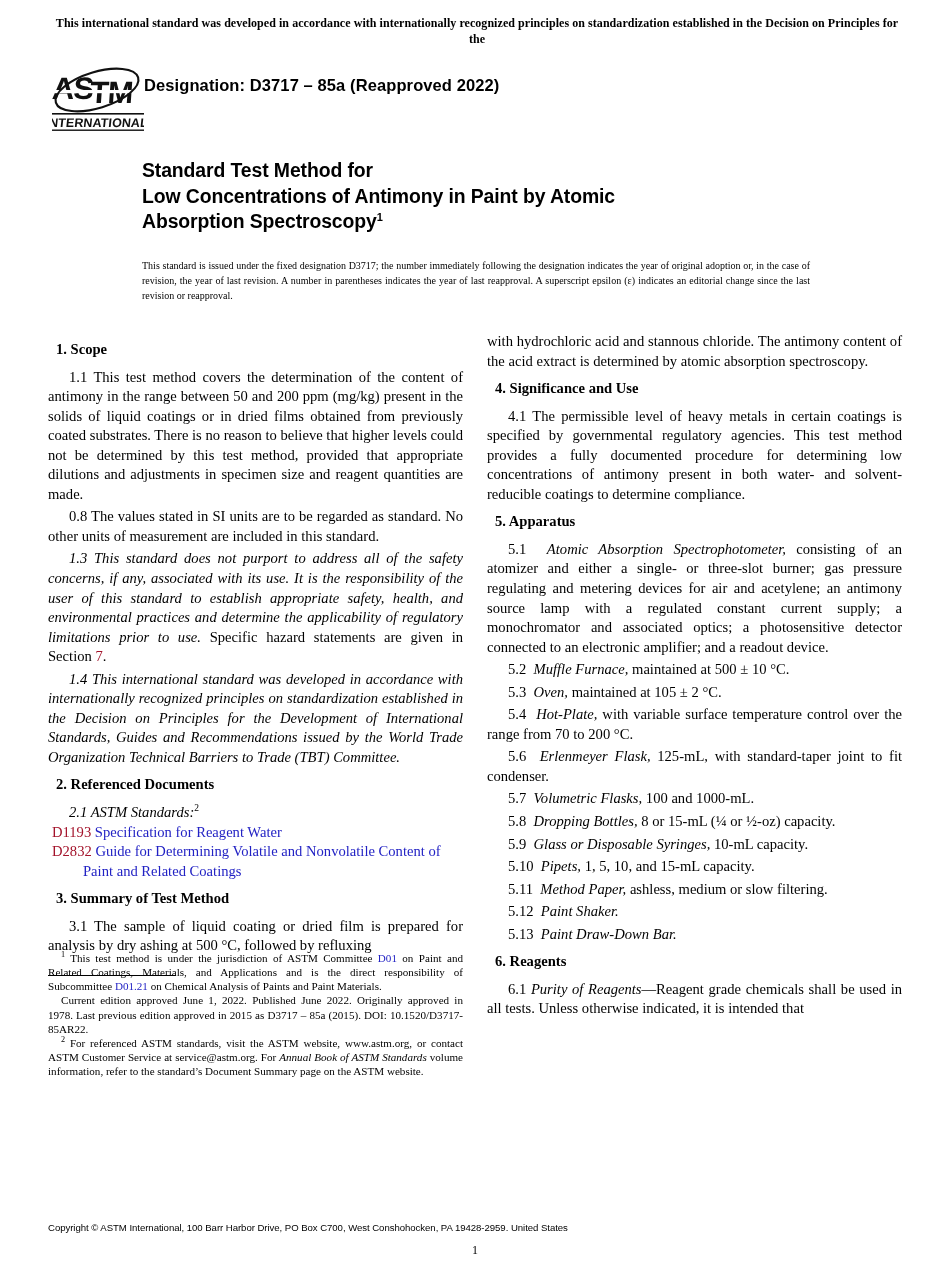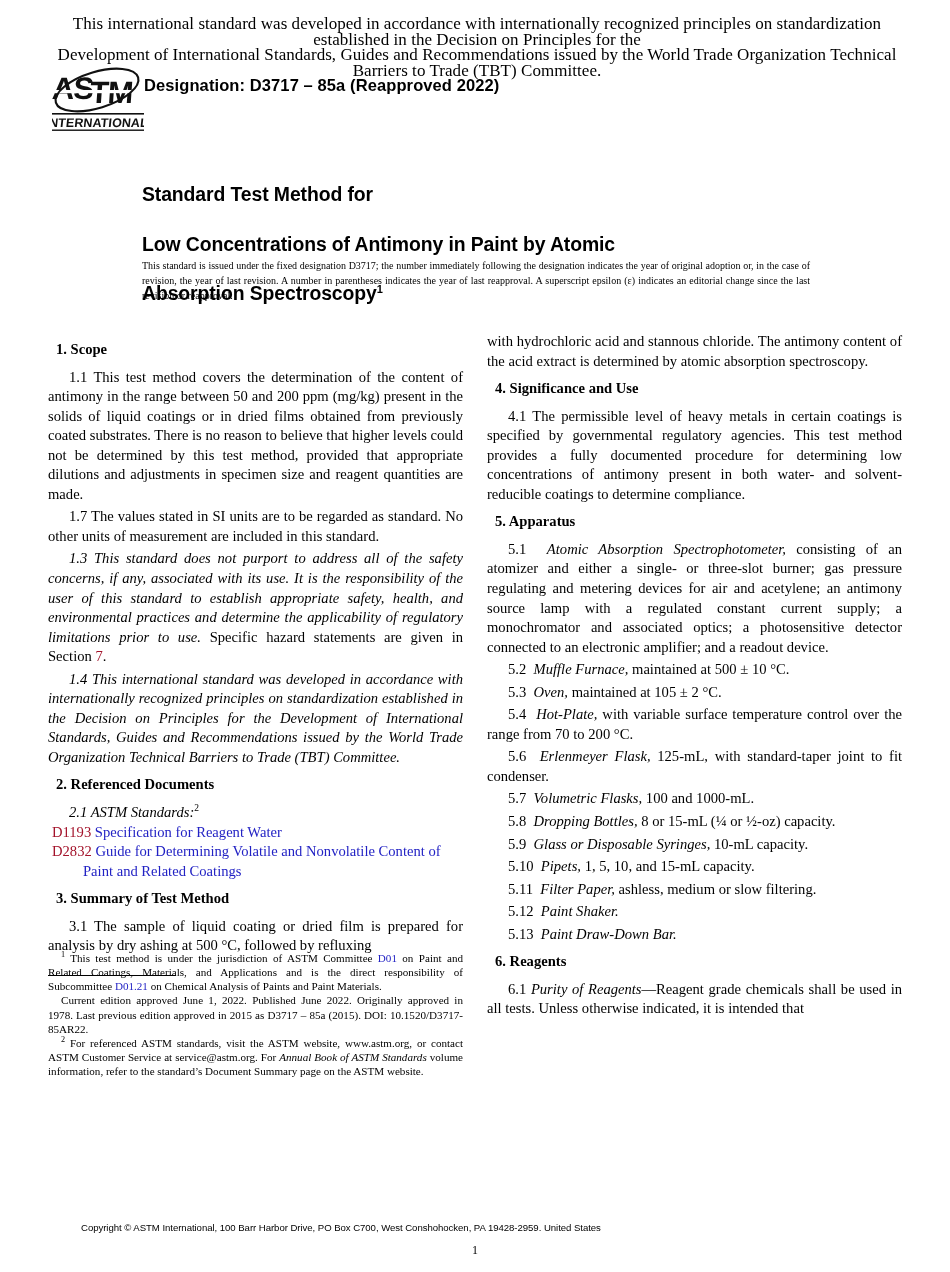--- a/index.html
+++ b/index.html
@@ -23,22 +23,22 @@
     height: 1272px;
   }
 
   
   .tbt-banner {
     position: absolute;
     left: 48px;
     top: 16px;
     width: 858px;
     font-family: "Liberation Serif", serif;
-    font-weight: normal;
-    font-size: 17px;
+    font-weight: bold;
+    font-size: 12px;
     line-height: 15.5px;
     text-align: center;
     text-justify: inter-word;
     letter-spacing: 0.05px;
   }
   .tbt-banner .l2 { display: block; }
 
   
   .logo-block {
     position: absolute;
@@ -66,21 +66,21 @@
     position: absolute;
     left: 142px;
     top: 158px;
     width: 700px;
     font-family: "Liberation Sans", sans-serif;
     font-weight: bold;
     font-size: 19.4px;
     line-height: 25.6px;
     letter-spacing: -0.1px;
   }
-  .doc-title .tline { display: block; white-space: nowrap; margin-top: 24px; }
+  .doc-title .tline { display: block; white-space: nowrap; }
   .doc-title sup {
     font-size: 11px;
     vertical-align: super;
     line-height: 0;
   }
 
   
   .preamble {
     position: absolute;
     left: 142px;
@@ -181,40 +181,38 @@
 
   
   .footer-copy {
     position: absolute;
     left: 48px;
     top: 1222px;
     font-family: "Liberation Sans", sans-serif;
     font-size: 9.6px;
     letter-spacing: -0.05px;
     color: #000;
-    margin-left: 33px;
   }
   .footer-page {
     position: absolute;
     left: 0;
     top: 1243px;
     width: 950px;
     text-align: center;
     font-family: "Liberation Serif", serif;
     font-size: 12px;
   }
 </style>
 </head>
 <body>
 
 <div class="page">
 
   <div class="tbt-banner">
     <span>This international standard was developed in accordance with internationally recognized principles on standardization established in the Decision on Principles for the</span>
-    <span class="l2">Development of International Standards, Guides and Recommendations issued by the World Trade Organization Technical Barriers to Trade (TBT) Committee.</span>
   </div>
 
   <div class="logo-block">
     <svg width="92" height="70" viewBox="0 0 92 70">
       <g>
 
         <g fill="#111111" font-family="Liberation Sans, sans-serif" font-weight="bold" font-size="31" letter-spacing="-1">
           <text x="2" y="36" transform="skewX(-4)">AS</text>
           <text x="40" y="40" transform="skewX(-4)">TM</text>
         </g>
@@ -239,21 +237,21 @@
   </div>
 
   <div class="preamble">This standard is issued under the fixed designation D3717; the number immediately following the designation indicates the year of original adoption or, in the case of revision, the year of last revision. A number in parentheses indicates the year of last reapproval. A superscript epsilon (ε) indicates an editorial change since the last revision or reapproval.</div>
 
   <div class="col col-left">
 
     <h2 class="sec sec-gap-after">1.  Scope</h2>
 
     <p class="para">1.1  This test method covers the determination of the content of antimony in the range between 50 and 200 ppm (mg/kg) present in the solids of liquid coatings or in dried films obtained from previously coated substrates. There is no reason to believe that higher levels could not be determined by this test method, provided that appropriate dilutions and adjustments in specimen size and reagent quantities are made.</p>
 
-    <p class="para">1.7  The values stated in SI units are to be regarded as standard. No other units of measurement are included in this standard.</p>
+    <p class="para">0.8  The values stated in SI units are to be regarded as standard. No other units of measurement are included in this standard.</p>
 
     <p class="para"><span class="para-italic">1.3  This standard does not purport to address all of the safety concerns, if any, associated with its use. It is the responsibility of the user of this standard to establish appropriate safety, health, and environmental practices and determine the applicability of regulatory limitations prior to use.</span><span> Specific hazard statements are given in Section </span><span class="lnk-red">7</span><span>.</span></p>
 
     <p class="para para-italic">1.4  This international standard was developed in accordance with internationally recognized principles on standardization established in the Decision on Principles for the Development of International Standards, Guides and Recommendations issued by the World Trade Organization Technical Barriers to Trade (TBT) Committee.</p>
 
     <h2 class="sec sec-gap-before sec-gap-after">2.  Referenced Documents</h2>
 
     <p class="para ref-head"><span class="it">2.1  ASTM Standards:</span><sup style="font-size:9.5px;vertical-align:super;line-height:0;">2</sup></p>
 
     <div class="ref-list">
@@ -288,21 +286,21 @@
     <p class="para"><span>5.6</span>&nbsp; <span class="it">Erlenmeyer Flask,</span><span> 125-mL, with standard-taper joint to fit condenser.</span></p>
 
     <p class="para"><span>5.7</span>&nbsp; <span class="it">Volumetric Flasks,</span><span> 100 and 1000-mL.</span></p>
 
     <p class="para"><span>5.8</span>&nbsp; <span class="it">Dropping Bottles,</span><span> 8 or 15-mL (¼ or ½-oz) capacity.</span></p>
 
     <p class="para"><span>5.9</span>&nbsp; <span class="it">Glass or Disposable Syringes,</span><span> 10-mL capacity.</span></p>
 
     <p class="para"><span>5.10</span>&nbsp; <span class="it">Pipets,</span><span> 1, 5, 10, and 15-mL capacity.</span></p>
 
-    <p class="para"><span>5.11</span>&nbsp; <span class="it">Filter Paper,</span><span> ashless, medium or slow filtering.</span></p>
+    <p class="para"><span>5.11</span>&nbsp; <span class="it">Method Paper,</span><span> ashless, medium or slow filtering.</span></p>
 
     <p class="para"><span>5.12</span>&nbsp; <span class="it">Paint Shaker.</span><span></span></p>
 
     <p class="para"><span>5.13</span>&nbsp; <span class="it">Paint Draw-Down Bar.</span><span></span></p>
 
     <h2 class="sec sec-gap-before sec-gap-after">6.  Reagents</h2>
 
     <p class="para"><span>6.1  </span><span class="it">Purity of Reagents</span><span>—Reagent grade chemicals shall be used in all tests. Unless otherwise indicated, it is intended that</span></p>
   </div>
 

